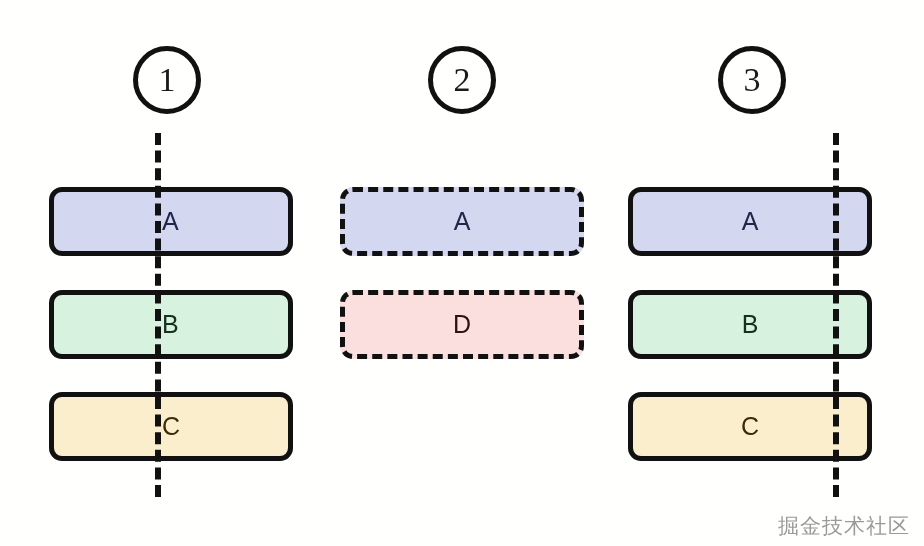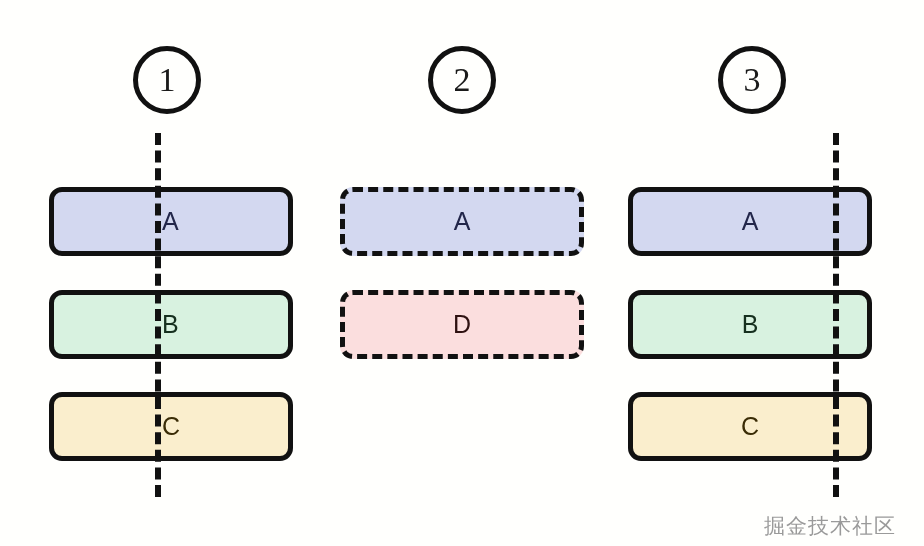--- a/index.html
+++ b/index.html
@@ -82,21 +82,21 @@
   .fill-pink   { background: #fbdede; }
 
   .label-blue   { color: #22264a; }
   .label-green  { color: #16301f; }
   .label-yellow { color: #3a2c06; }
   .label-pink   { color: #2e1111; }
 
   
   #watermark {
     position: absolute;
-    right: 28px;
+    right: 14px;
     bottom: 6px;
     font-size: 21px;
     letter-spacing: 1px;
     color: #9a9a9a;
     font-family: Liberation Sans, sans-serif;
     z-index: 8;
     white-space: nowrap;
   }
 </style>
 </head>

